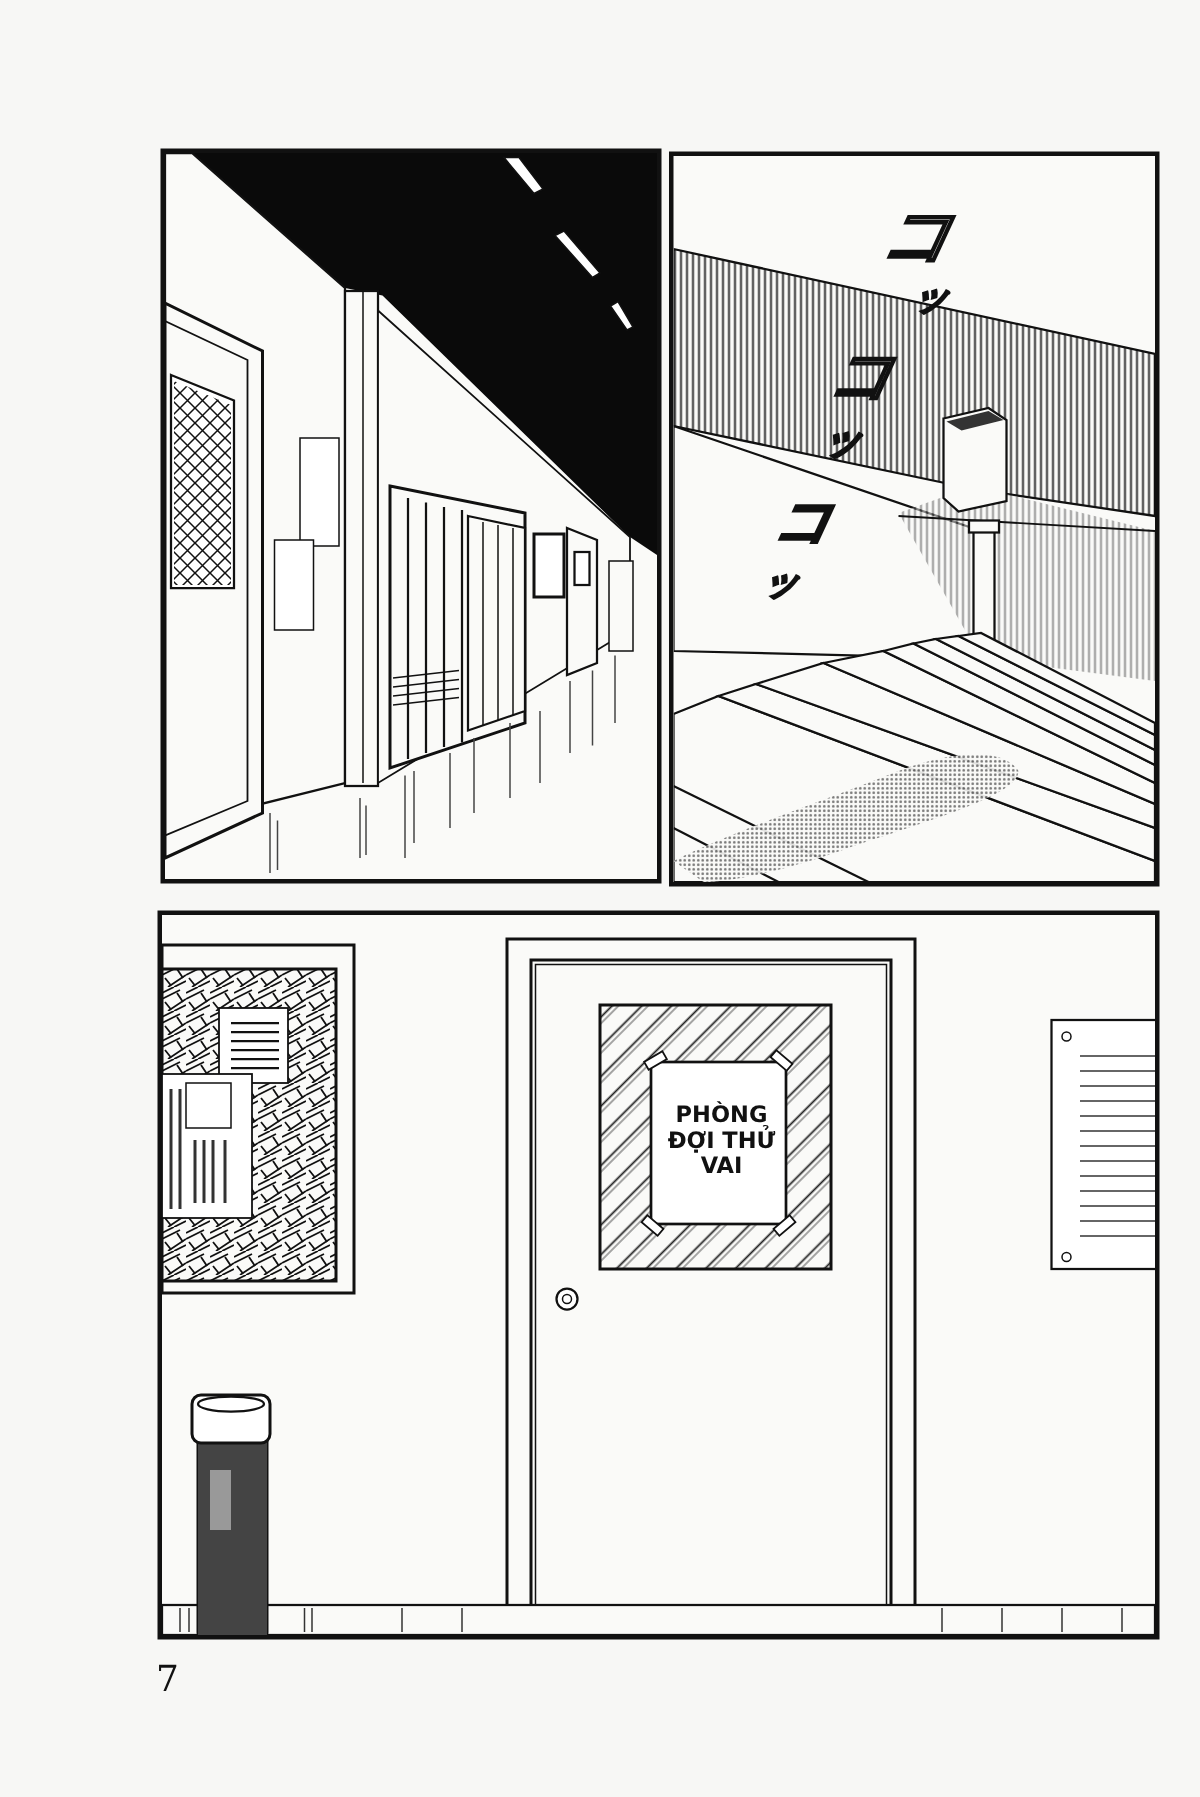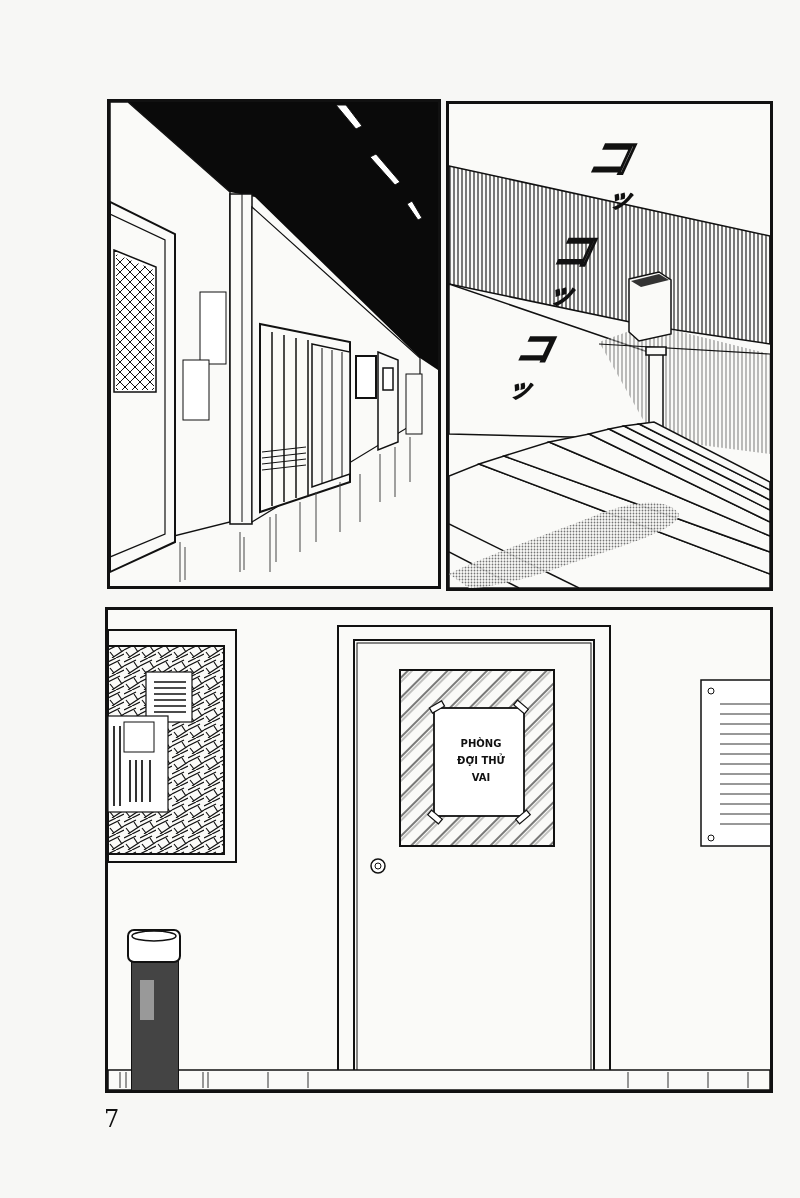--- a/index.html
+++ b/index.html
@@ -1,20 +1,20 @@
 <!DOCTYPE html>
 <html><head>
 <meta charset="utf-8">
 <style>
   html, body { margin:0; padding:0; background:#f7f7f5; }
   body { width:800px; height:1198px; position:relative; overflow:hidden; font-family:"Liberation Sans", sans-serif; }
   .panel { position:absolute; border:3px solid #111; background:#fafaf8; overflow:hidden; box-sizing:border-box; }
   svg { display:block; }
   .page-number { position:absolute; left:104px; top:1105px; font-family:"DejaVu Serif", serif; font-size:24px; color:#111; }
-  .sign-text { position:absolute; left:433px; top:735px; width:96px; text-align:center; font-family:"DejaVu Sans", sans-serif; font-weight:bold; font-size:10px; line-height:17px; color:#111; }
+  .sign-text { position:absolute; left:433px; top:735px; width:96px; text-align:center; font-family:"DejaVu Sans", sans-serif; font-weight:bold; font-size:15px; line-height:17px; color:#111; }
   .sfx { position:absolute; font-family:"DejaVu Sans", sans-serif; font-weight:bold; color:#fff; -webkit-text-stroke:1.6px #111; font-style:italic; transform:skewX(-12deg); }
 </style>
 </head>
 <body>
 
 <div class="panel" style="left:107px; top:99px; width:334px; height:490px;">
   <svg width="328" height="484" viewBox="0 0 328 484">
 
     <polygon points="18,0 328,0 328,268 310,256 145,95 120,90" fill="#0a0a0a"></polygon>
 

